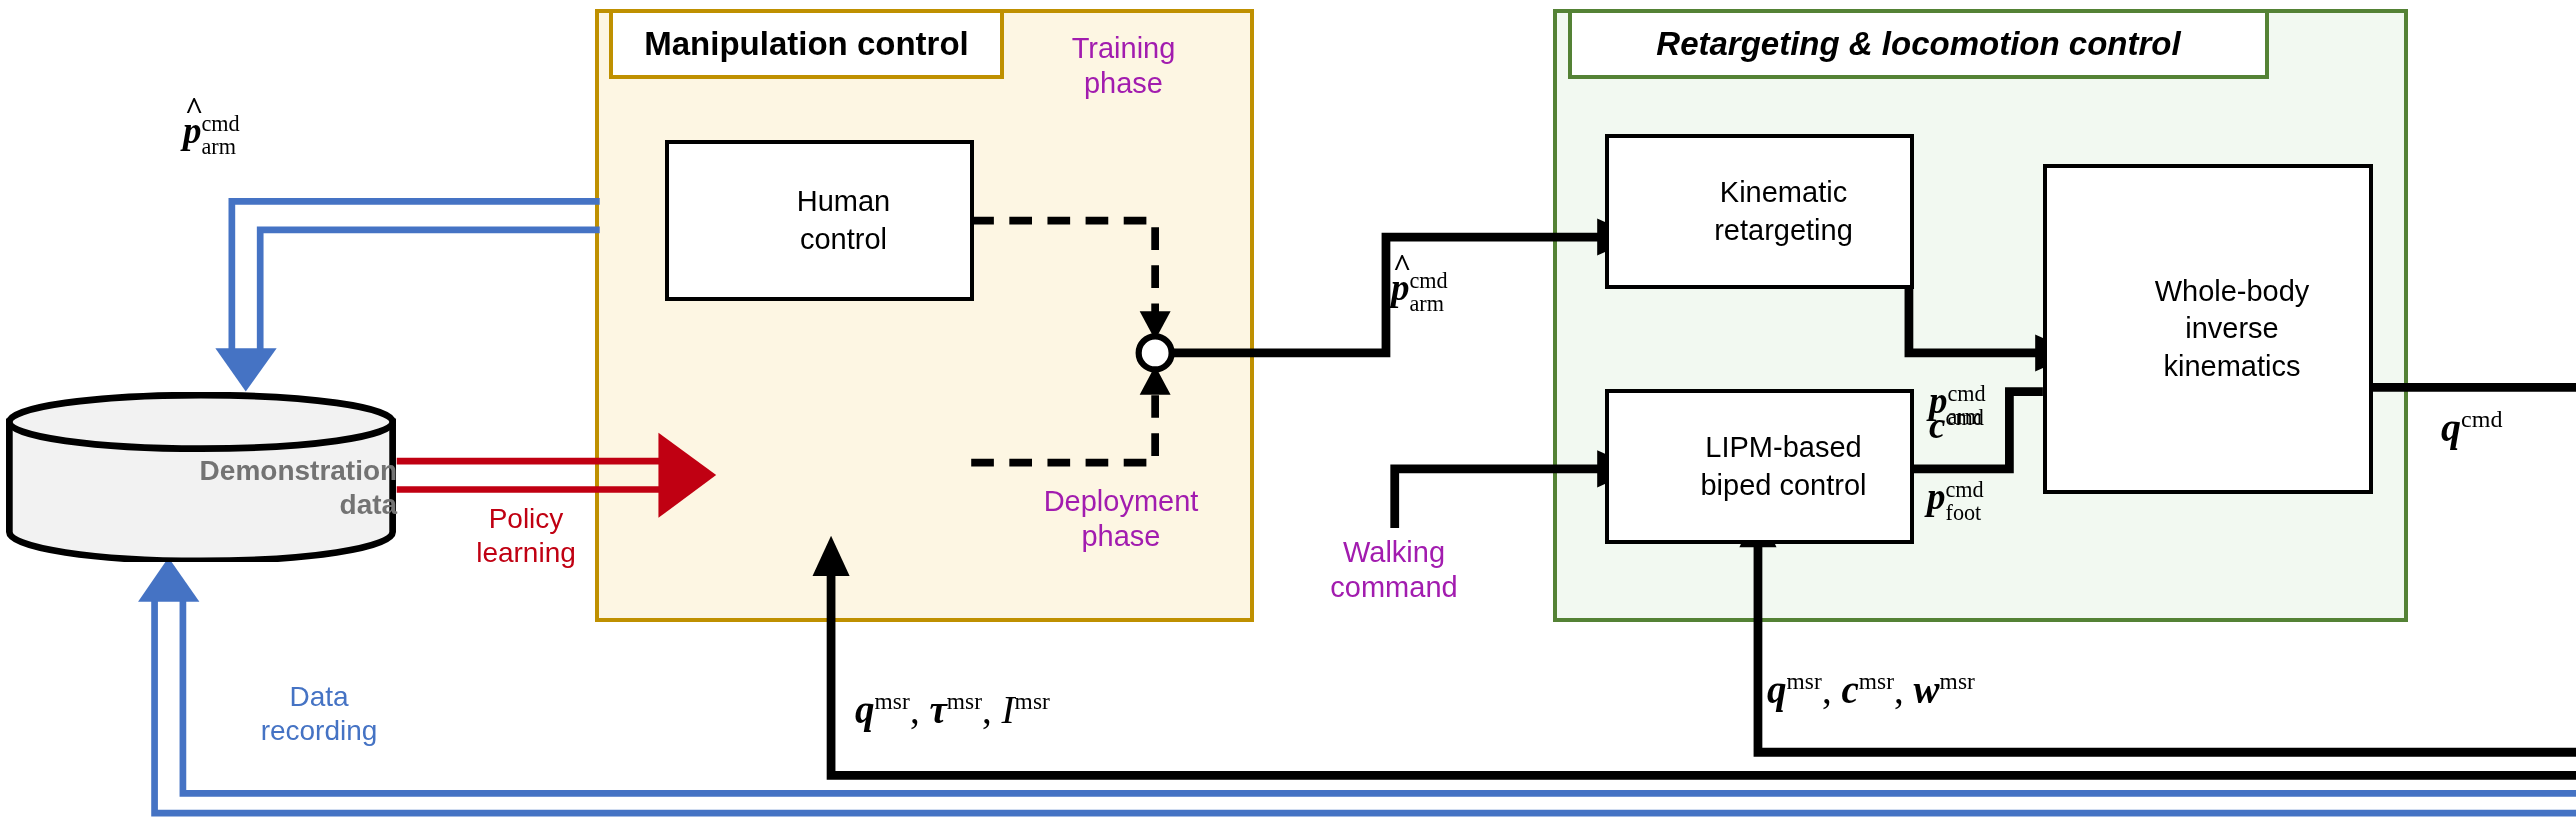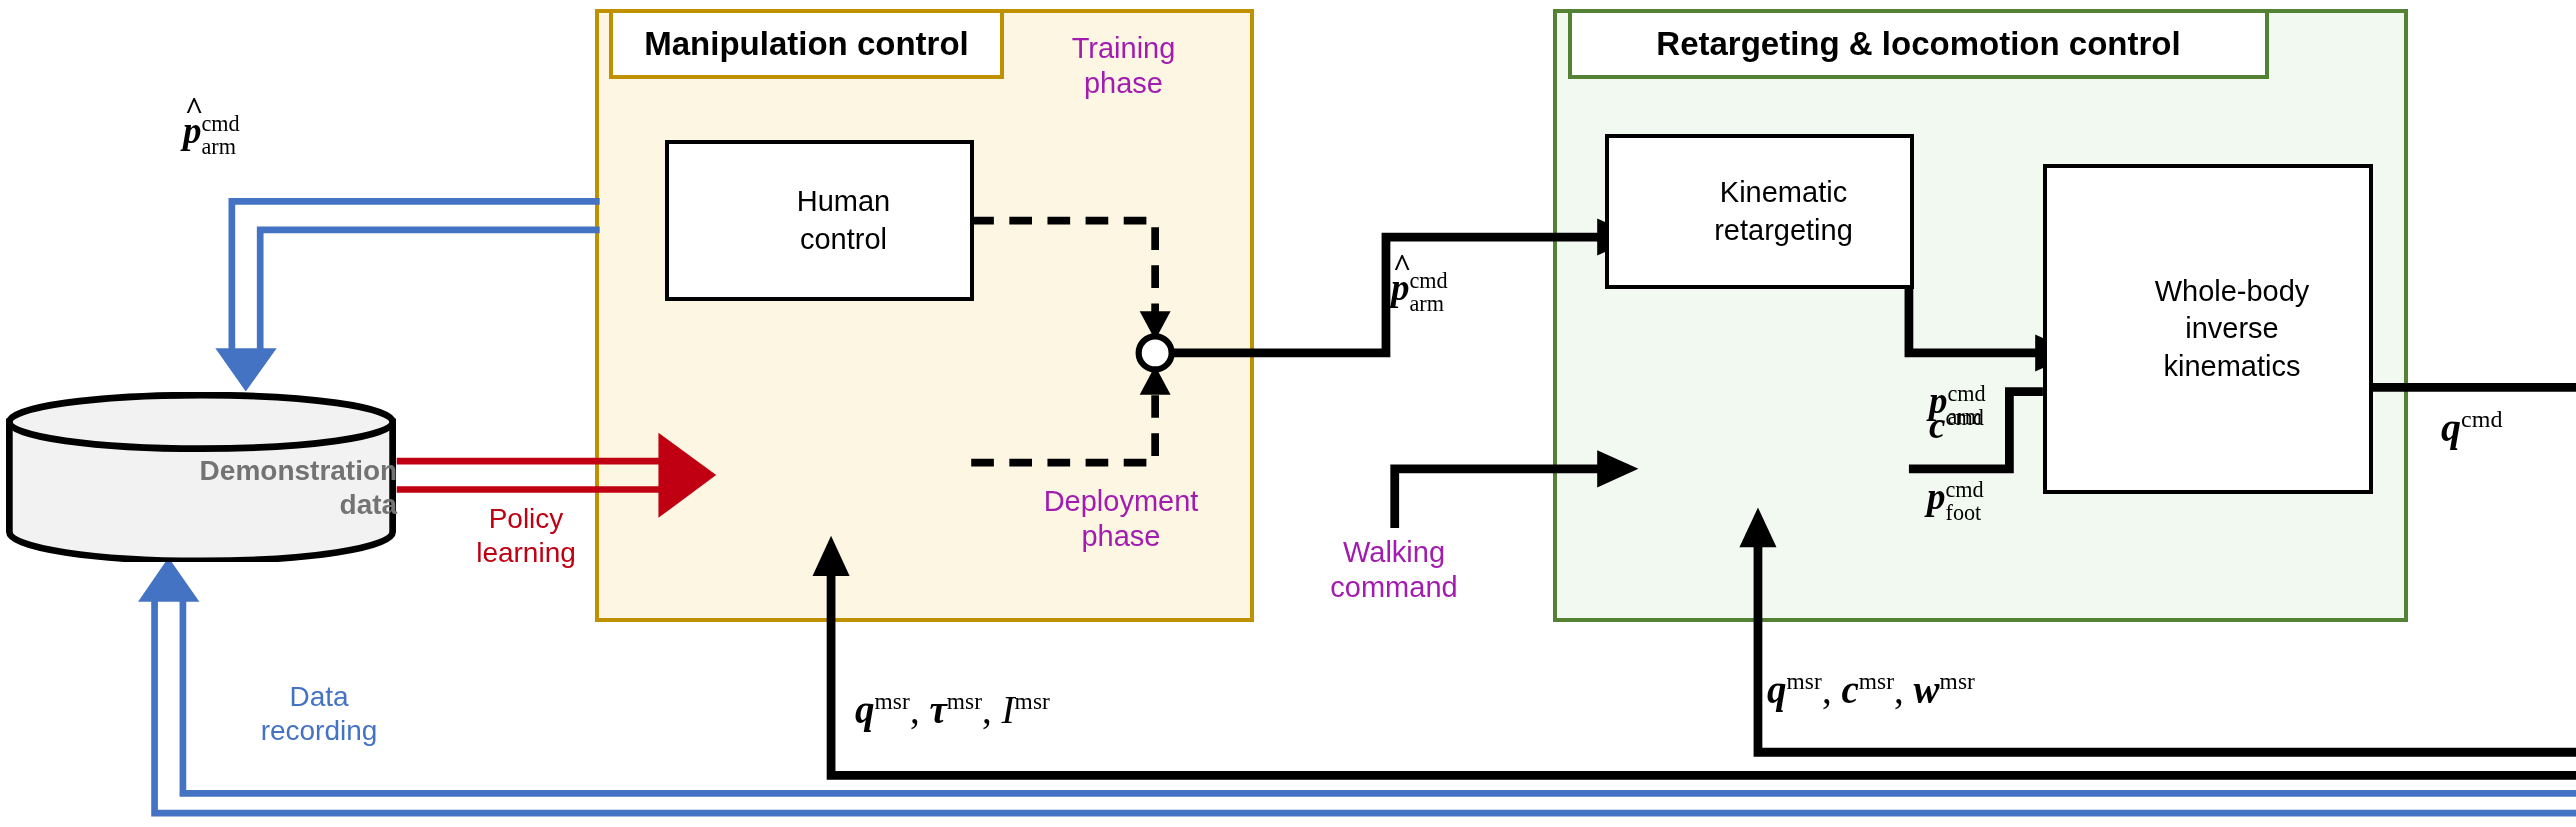--- a/index.html
+++ b/index.html
@@ -46,21 +46,21 @@
 <body>
 
 <div id="root">
 
   <div class="panel manip" style="left:595px;top:9.3px;width:659px;height:613px;"></div>
   <div class="panel-title manip" style="left:609px;top:9.3px;width:395px;height:70px;font-size:33px;">
     <span>Manipulation control</span>
   </div>
 
   <div class="panel retar" style="left:1553px;top:9.3px;width:855px;height:613px;"></div>
-  <div class="panel-title retar" style="left:1568px;top:9.3px;width:701px;height:70px;font-size:33px;">
+  <div class="panel-title retar" style="left:1568px;top:9.3px;width:701px;height:70px;font-size:33px;font-style:italic;">
     <span>Retargeting &amp; locomotion control</span>
   </div>
 
   <svg class="layer" viewBox="0 0 5811 1607">
     <defs>
       <marker id="ahB" markerWidth="7" markerHeight="7" refX="5.2" refY="3.5" orient="auto" markerUnits="strokeWidth">
         <path d="M0,0 L7,3.5 L0,7 z" fill="#000000"></path>
       </marker>
       <marker id="ahBdash" markerWidth="7" markerHeight="7" refX="5.2" refY="3.5" orient="auto" markerUnits="strokeWidth">
         <path d="M0,0 L7,3.5 L0,7 z" fill="#000000"></path>
@@ -147,20 +147,24 @@
     <span>Human</span>
     <span>control</span>
   </div>
 
 
   <div class="block" style="left:1605px;top:134px;width:309px;height:155px;font-size:29px;">
     <span>Kinematic</span>
     <span>retargeting</span>
   </div>
 
+  <div class="block" style="left:1605px;top:389px;width:309px;height:155px;font-size:29px;">
+    <span>LIPM-based</span>
+    <span>biped control</span>
+  </div>
 
   <div class="block" style="left:2043px;top:164px;width:330px;height:330px;font-size:29px;">
     <span>Whole-body</span>
     <span>inverse</span>
     <span>kinematics</span>
   </div>
 
   <div class="lbl ctr" style="left:1010px;top:31px;width:227px;font-size:29px;">
     <span>Training</span><br>
     <span>phase</span>

